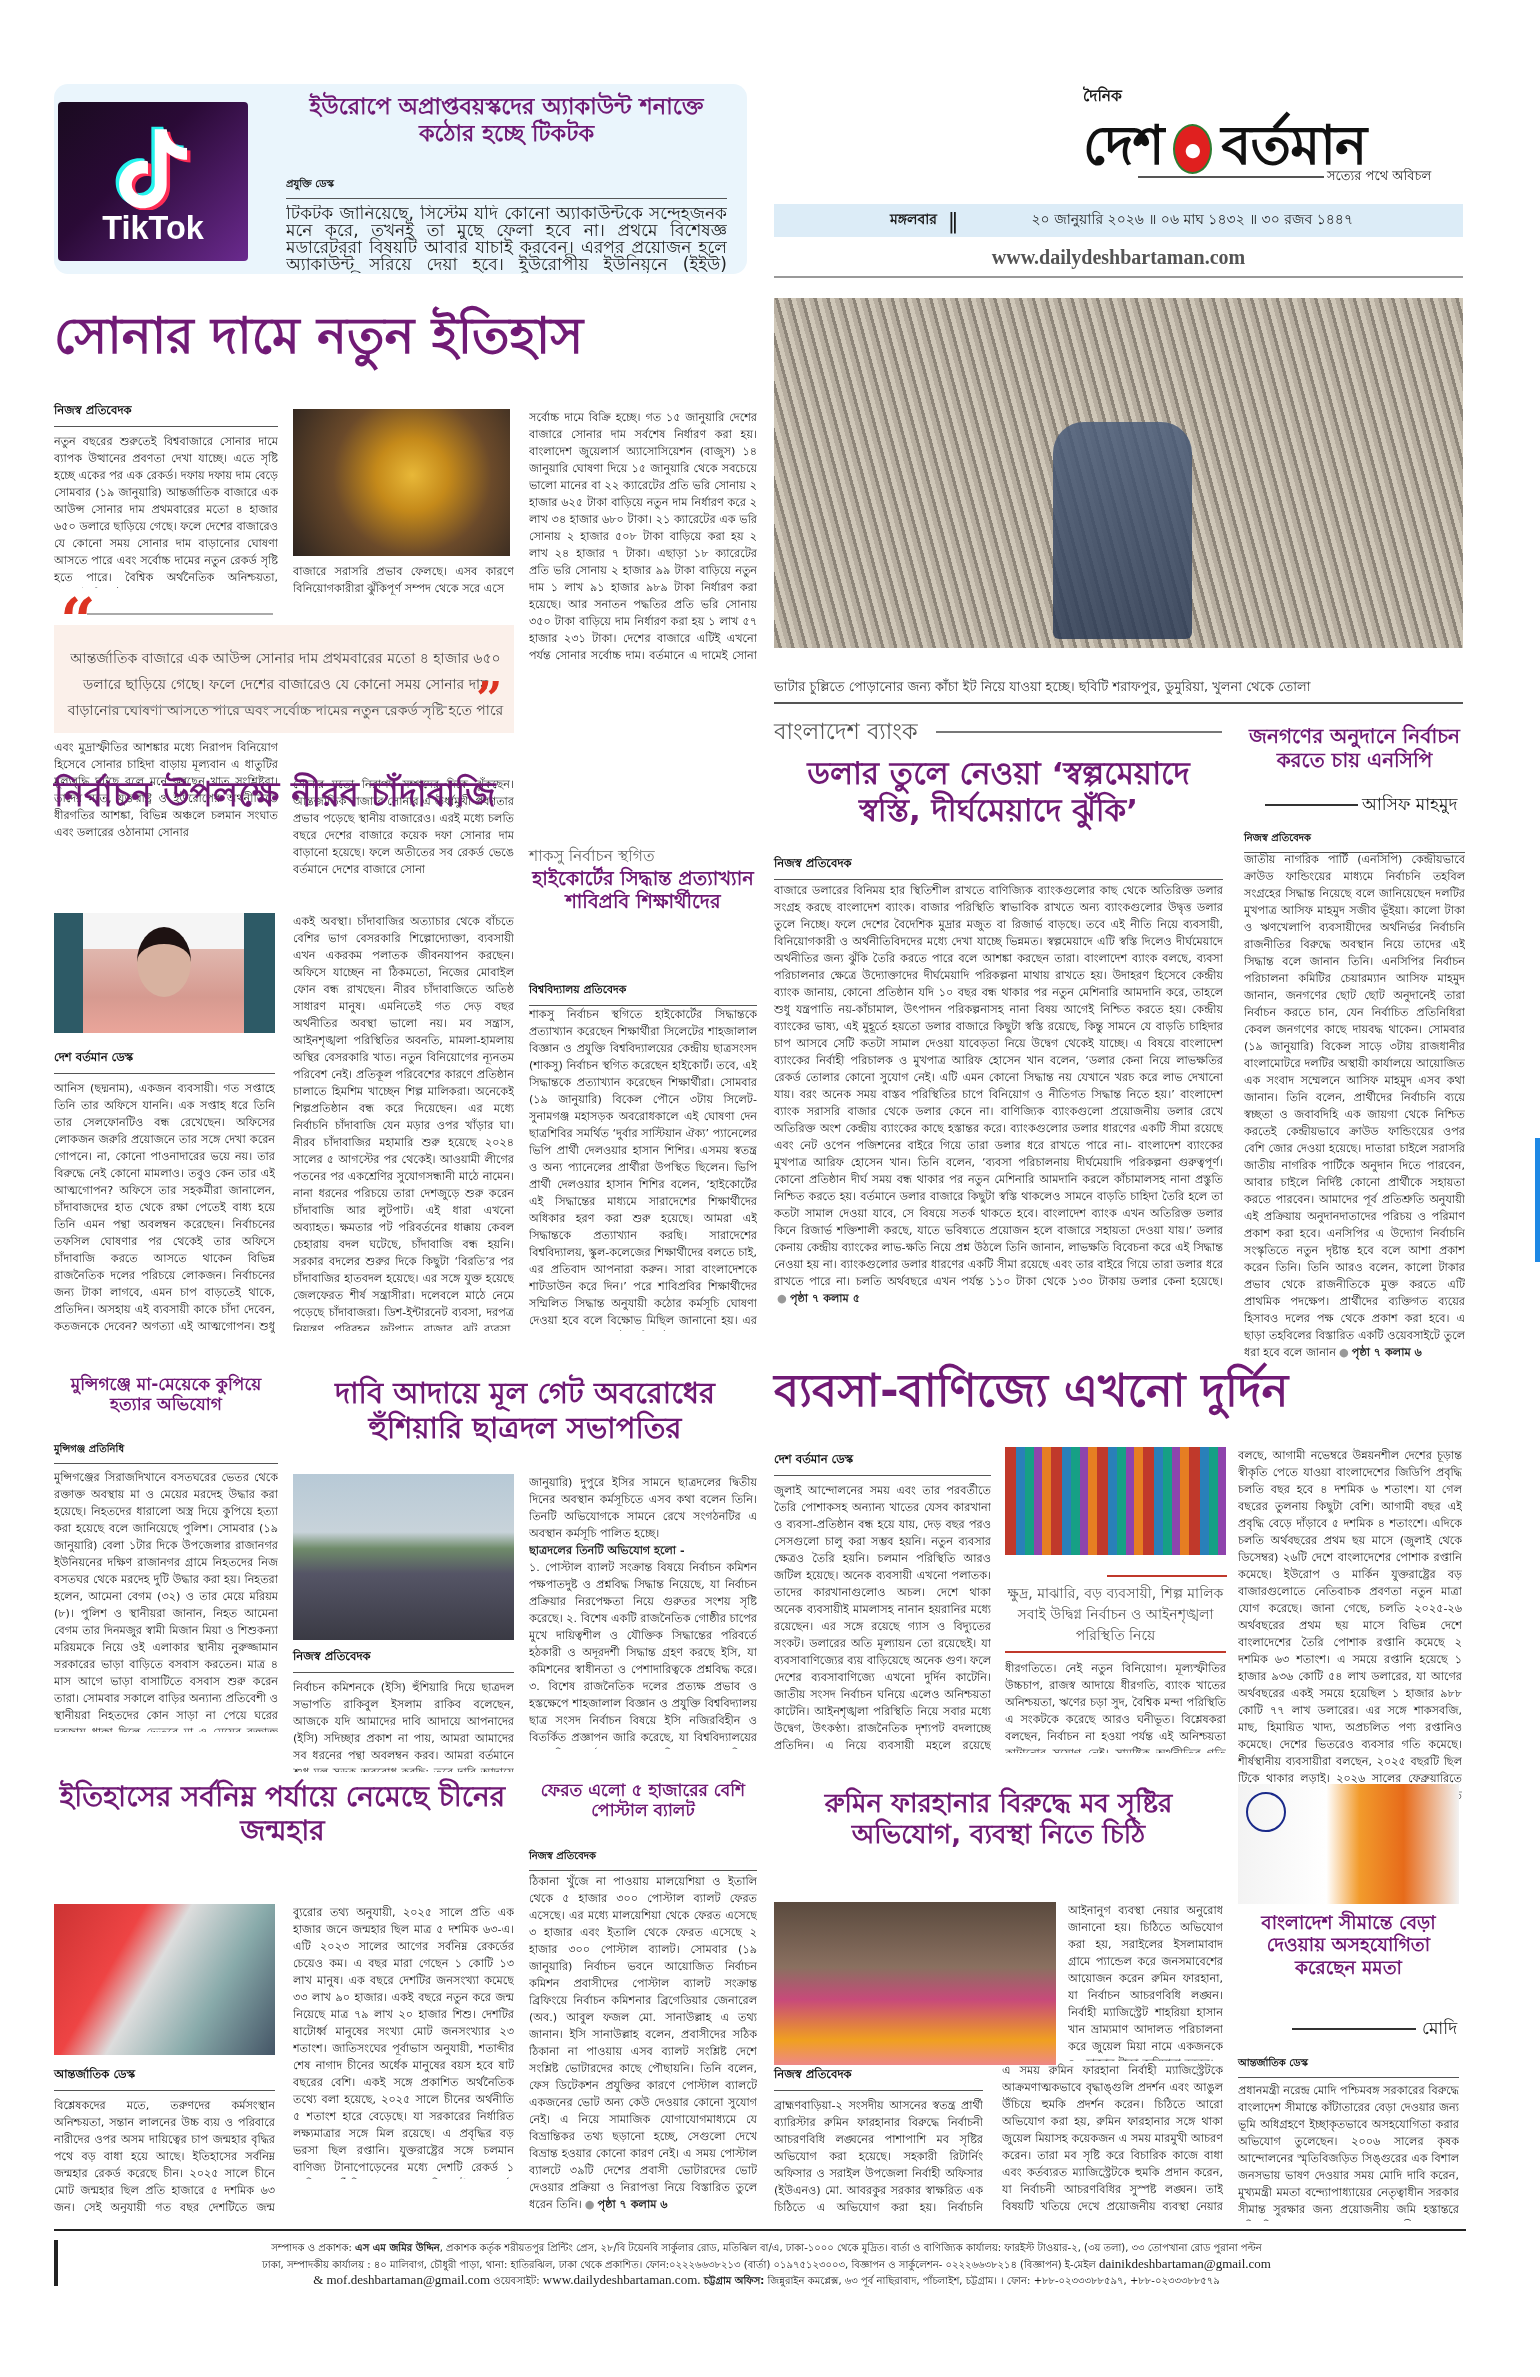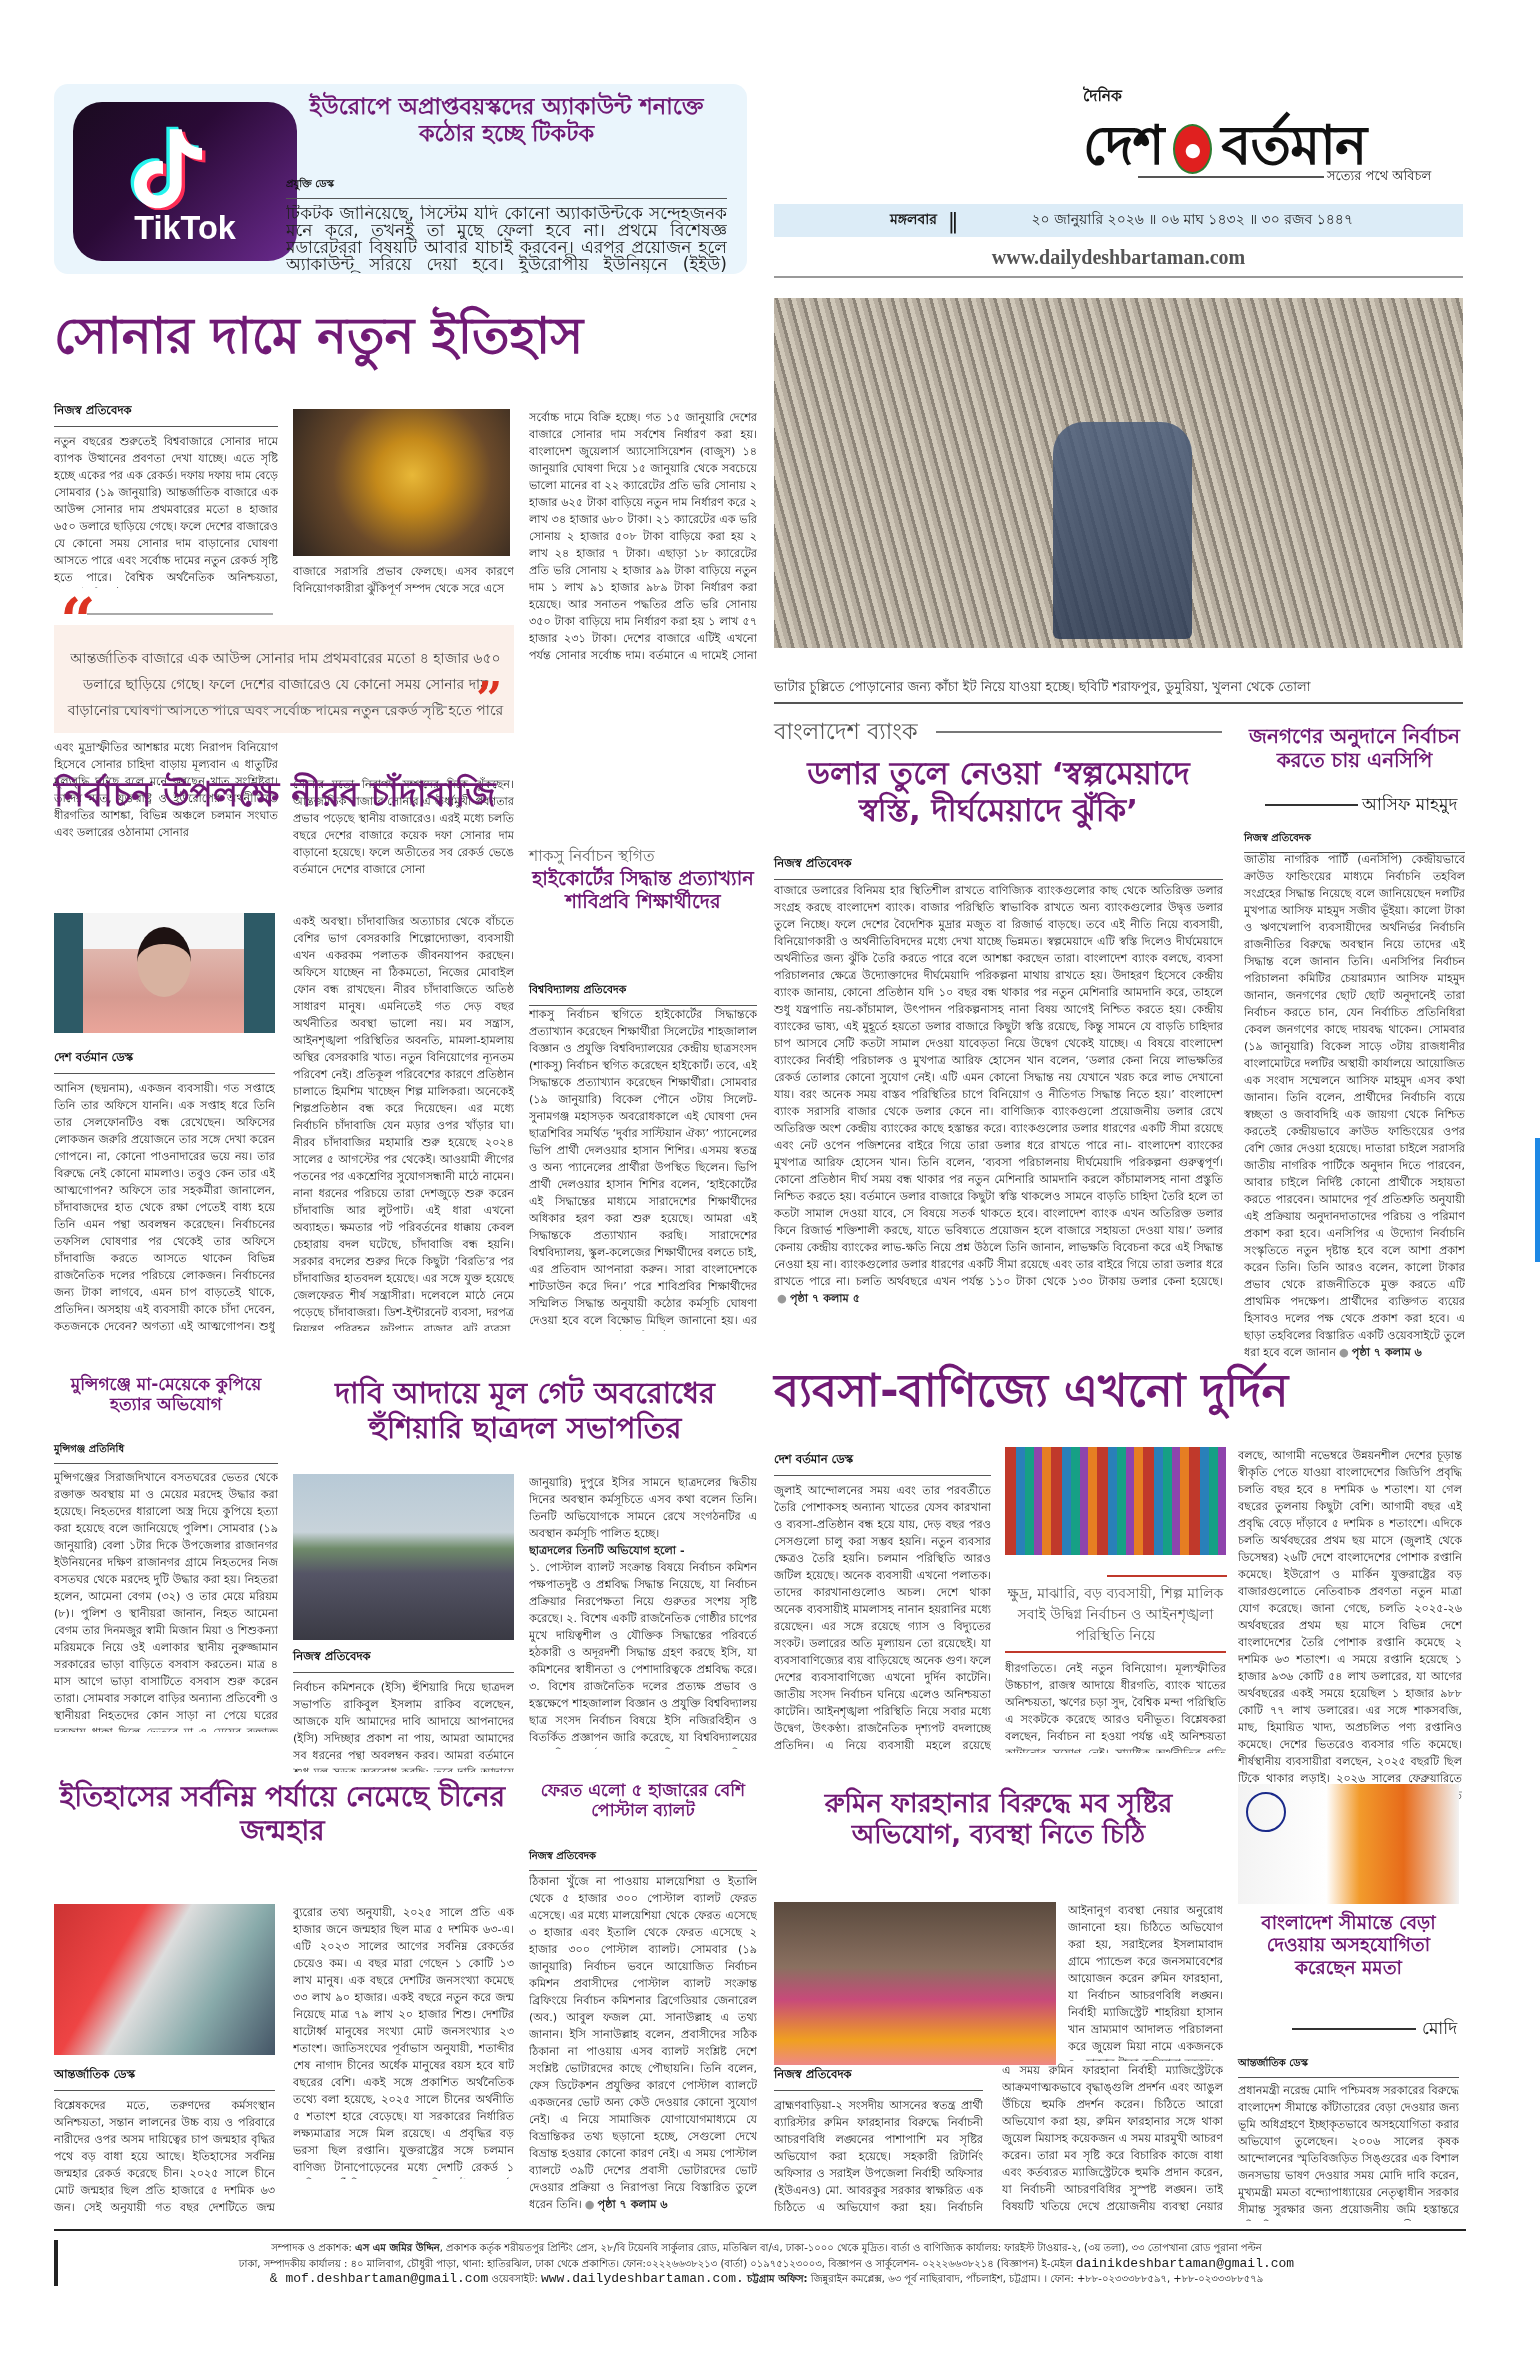--- a/index.html
+++ b/index.html
@@ -9,21 +9,21 @@
   .body-text { font-size: 11.2px; line-height: 17px; text-align: justify; color: #222; }
   .byline { font-size: 11.6px; font-weight: bold; border-bottom: 1.5px solid #555; padding-bottom: 4.6px; color: #111; }
   .jump { font-weight: bold; white-space: nowrap; }
   .jump::before { content: "\25CF"; color: #999; margin: 0 3.1px; font-weight: normal; }
   .hl { font-weight: bold; text-align: center; color: #701a75; line-height: 1.2; }
   .photo { overflow: hidden; }
   .caption { font-size: 13px; color: #333; }
 
   
   #teaser { left: 54px; top: 84px; width: 693px; height: 190px; background: #eaf5fc; border-radius: 14px; }
-  #tiktok-logo { left: 73px; top: 102px; width: 224px; height: 159px; background: linear-gradient(135deg,#1a0b20 0%,#2a0a36 40%,#6a2a8e 100%); border-radius: 29px; }
+  #tiktok-logo { left: 58px; top: 102px; width: 190px; height: 159px; background: linear-gradient(135deg,#1a0b20 0%,#2a0a36 40%,#6a2a8e 100%); border-radius: 4px; }
   #tiktok-note { position:absolute; left: 46px; top: 23px; width: 93px; height: 85px; }
   #tiktok-word { position: absolute; left: 0; right: 0; bottom: 14px; text-align: center; color: #fff; font-weight: bold; font-size: 32.5px; font-family: "Liberation Sans", sans-serif; }
   #teaser-title { left: 286px; top: 93px; width: 441px; font-size: 22.4px; }
   #teaser-byline { left: 286px; top: 176px; width: 441px; font-size: 10px; }
   #teaser-body { left: 286px; top: 205px; width: 441px; font-size: 17px; line-height: 17px; }
 
   
   #mast-dainik { left: 1083px; top: 84px; font-size: 15.5px; font-weight: bold; }
   #mast-name { left: 1083px; top: 104px; font-size: 54px; font-weight: bold; letter-spacing: -0.8px; color: #111; display: flex; align-items: center; gap: 9.3px; font-family: "DejaVu Sans", sans-serif; }
   #mast-emblem { width: 39px; height: 50px; border-radius: 50%; background: #e0201f; border: 2.3px solid #2e7d32; display: inline-flex; align-items: center; justify-content: center; color: #fff; font-size: 18.6px; }
@@ -138,21 +138,21 @@
   #modi-quote-rule { left: 1292px; top: 2028px; width: 124px; height: 1.5px; background: #333; }
   #modi-quote { left: 1422px; top: 2015px; font-size: 17px; }
   #modi-byline { left: 1238px; top: 2055px; width: 221px; font-size: 10px; }
   #modi-body { left: 1238px; top: 2082px; width: 221px; }
 
   
   #footer-rule { left: 54px; top: 2229px; width: 1412px; height: 1.5px; background: #222; }
   #footer-bar { left: 54px; top: 2240px; width: 3.9px; height: 46px; background: #222; }
   #footer { left: 70px; top: 2240px; width: 1393px; font-size: 10px; line-height: 15.5px; text-align: center; color: #222; }
   #footer .b { font-weight: bold; }
-  #footer .serif { font-family: Liberation Mono, monospace; font-size: 13px; }
+  #footer .serif { font-family: Liberation Serif, serif; font-size: 13px; }
 
   
   #side-marker { left: 1535px; top: 1138px; width: 4.6px; height: 124px; background: #1e88e5; }
 </style>
 </head>
 <body>
 
 <div id="teaser" class="abs"></div>
 <div id="tiktok-logo" class="abs photo">
   <svg id="tiktok-note" viewBox="0 0 100 100">

